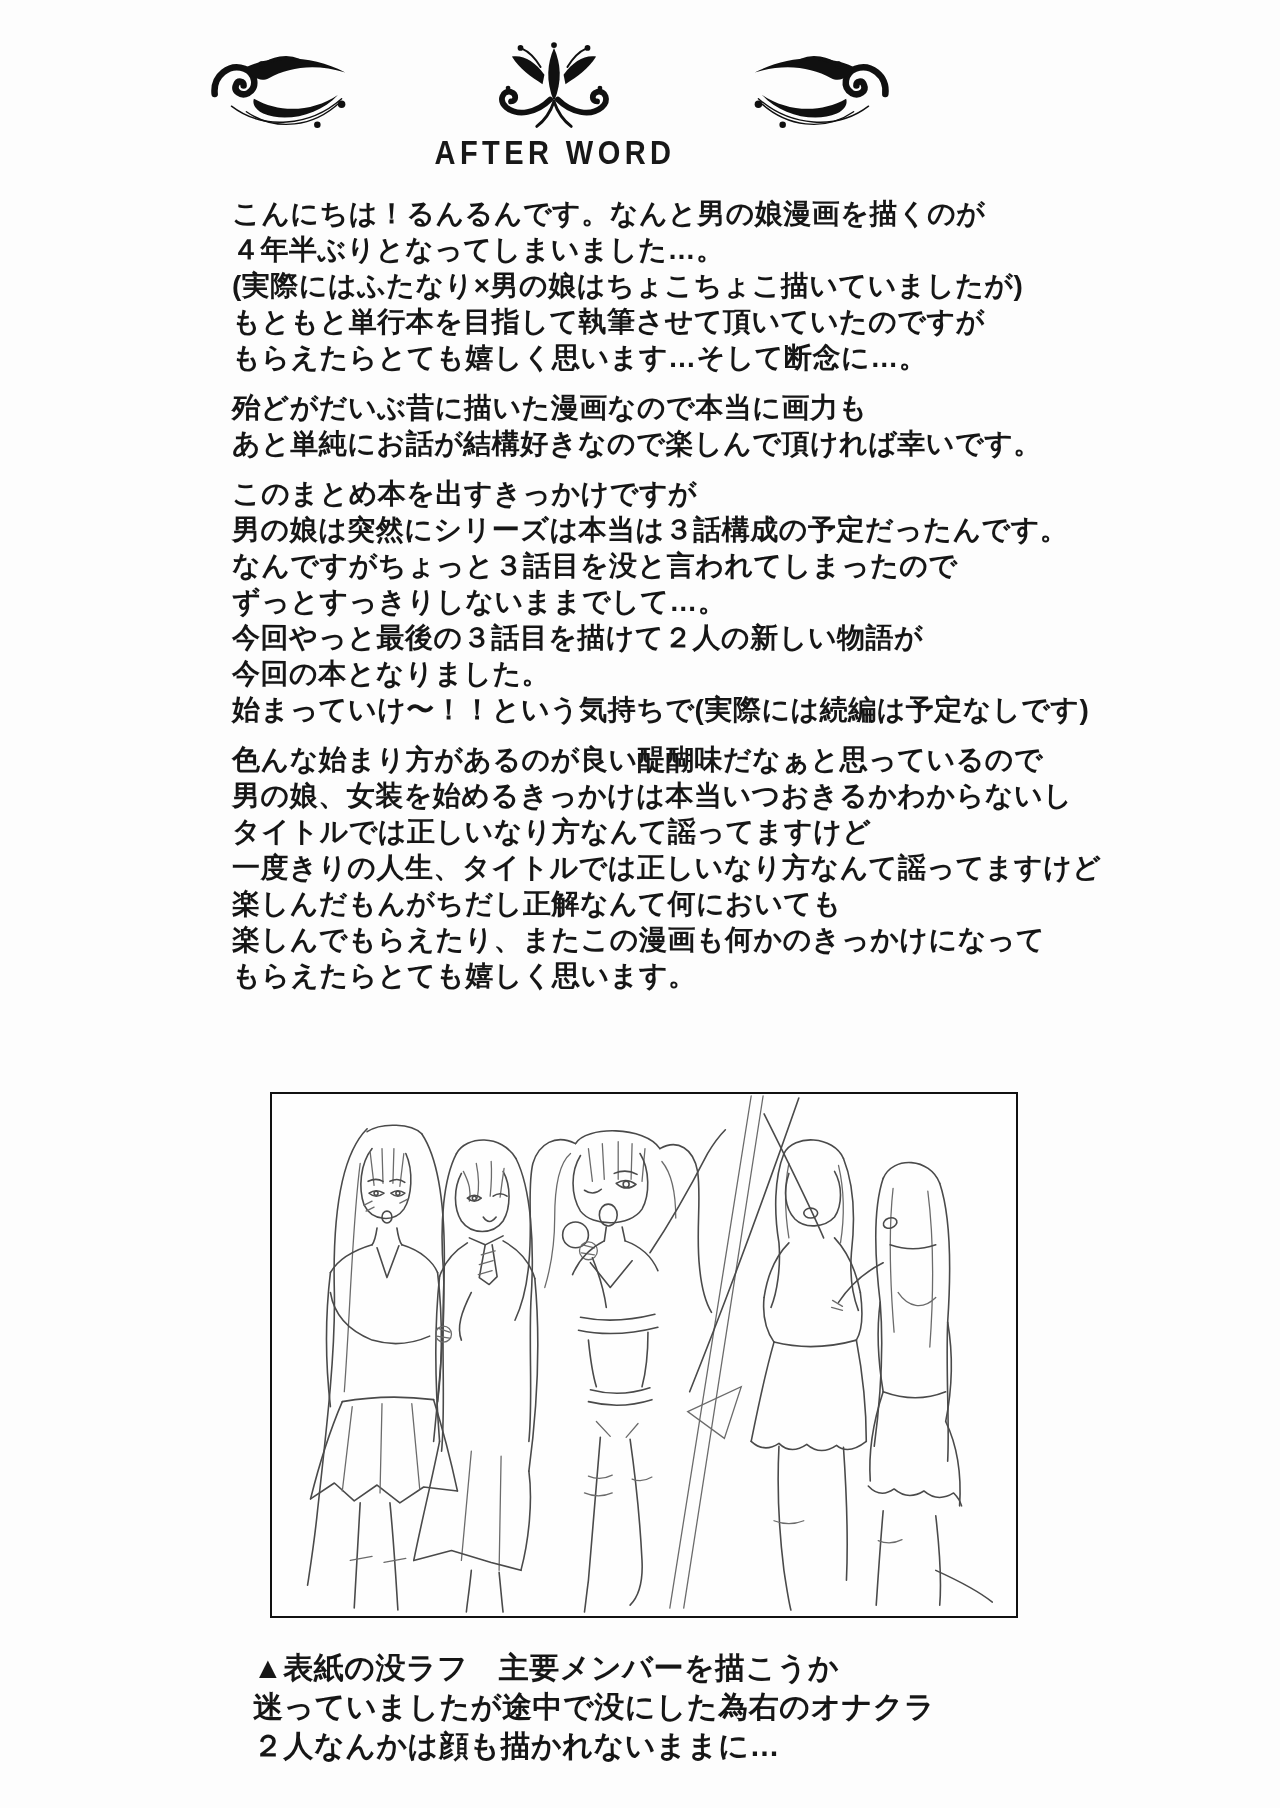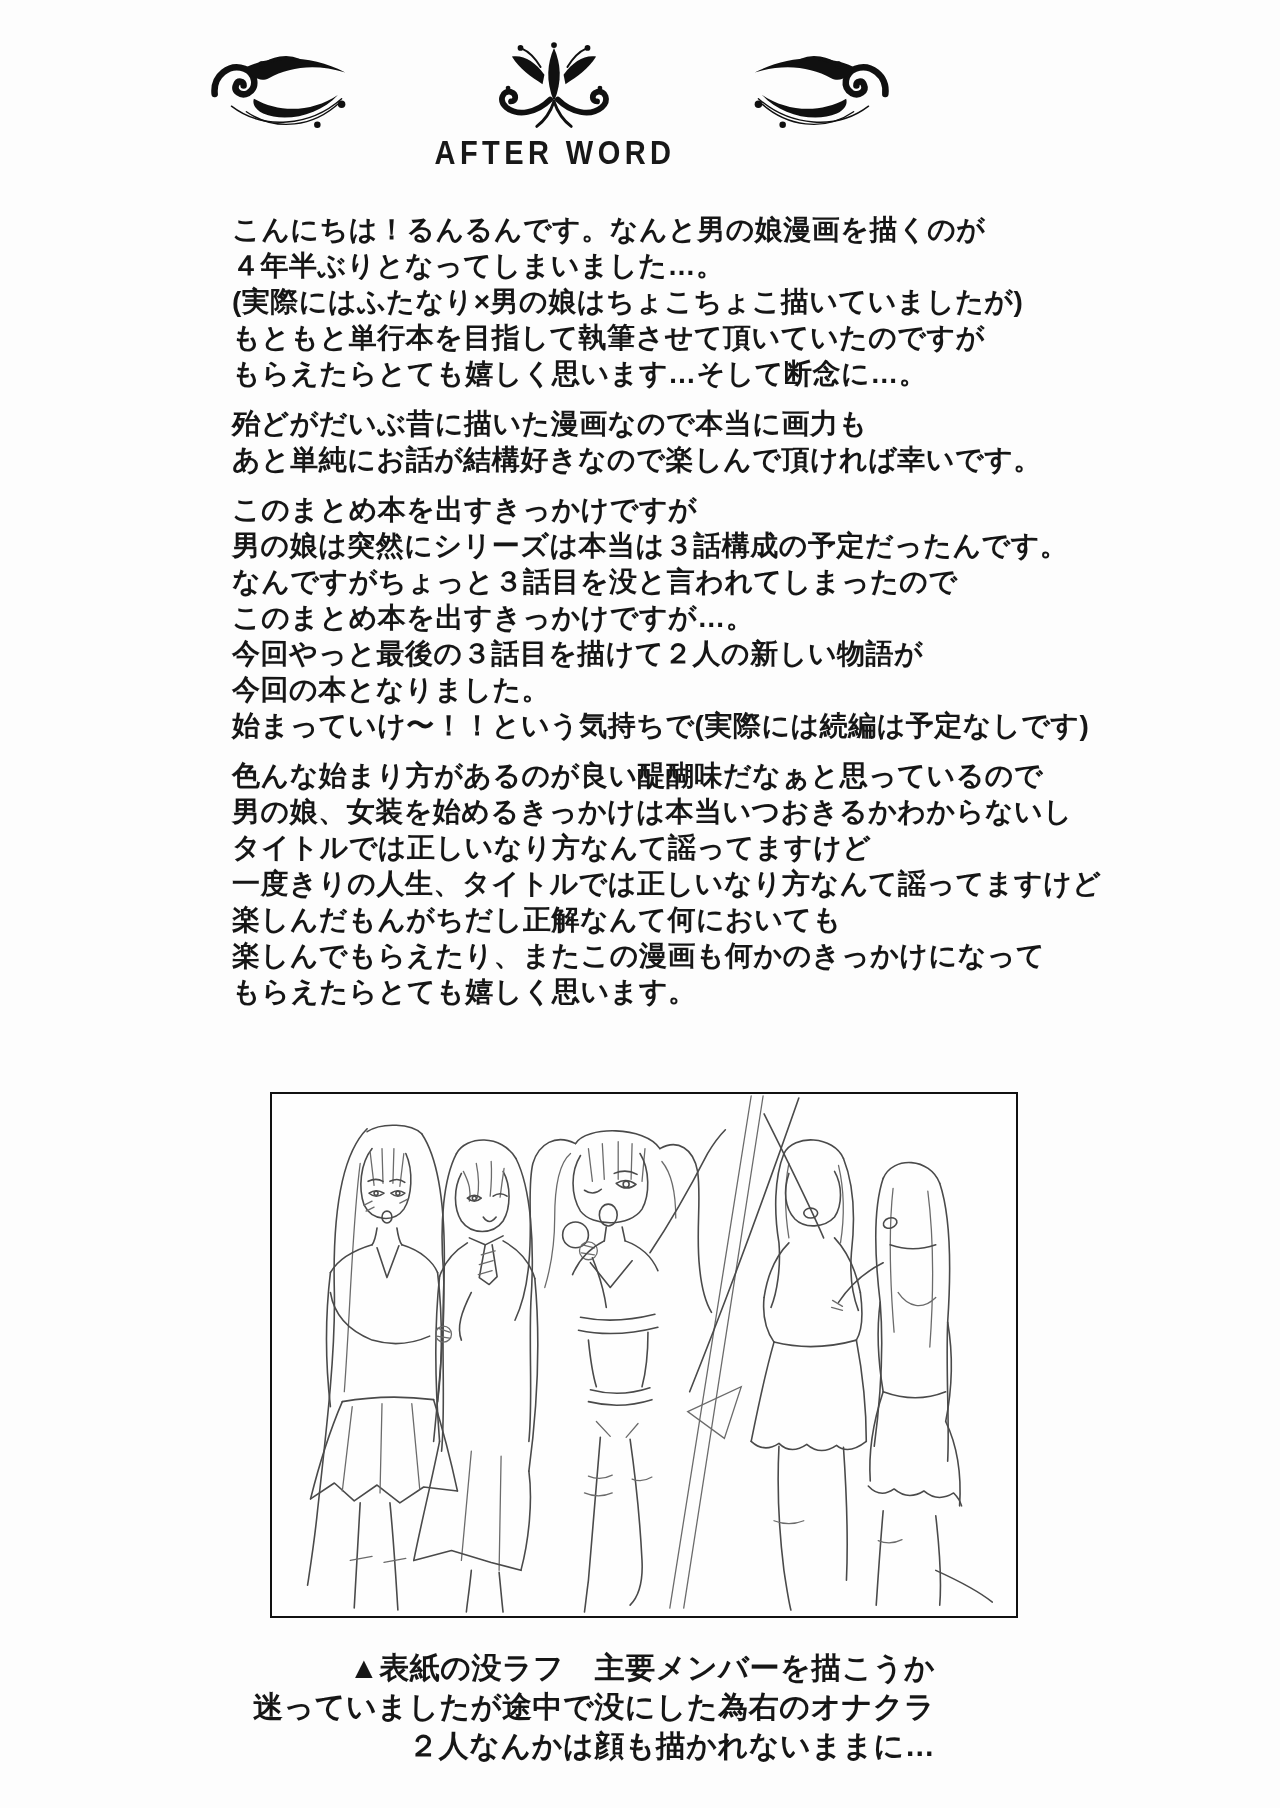--- a/index.html
+++ b/index.html
@@ -29,21 +29,21 @@
     letter-spacing: 5px;
     color: #181818;
     transform: scaleX(0.88);
     transform-origin: 555px 50%;
     white-space: nowrap;
   }
 
   
   .afterword-text {
     position: absolute;
-    left: 232px; top: 212px;
+    left: 232px; top: 196px;
     width: 1040px;
   }
   .para { margin: 0 0 14px 0; }
   .para:last-child { margin-bottom: 0; }
   .line {
     font-size: 28px;
     line-height: 36px;
     font-weight: 700;
     letter-spacing: 0.5px;
     white-space: nowrap;
@@ -64,21 +64,20 @@
   .sketch-caption {
     position: absolute;
     left: 253px; top: 1648px;
   }
   .caption-line {
     font-size: 30px;
     line-height: 39px;
     font-weight: 700;
     letter-spacing: 0.5px;
     white-space: nowrap;
-    text-align: right;
   }
 
   .stroke   { fill: none; stroke: #4a4a4a; stroke-width: 1.6; stroke-linecap: round; stroke-linejoin: round; }
   .stroke2  { fill: none; stroke: #6b6b6b; stroke-width: 1.3; stroke-linecap: round; }
   .orn      { fill: #101010; }
   .orn-s    { fill: none; stroke: #101010; stroke-linecap: round; }
 </style>
 </head>
 <body>
 
@@ -136,21 +135,21 @@
         <div class="line">もらえたらとても嬉しく思います…そして断念に…。</div>
       </div>
       <div class="para">
         <div class="line">殆どがだいぶ昔に描いた漫画なので本当に画力も</div>
         <div class="line">あと単純にお話が結構好きなので楽しんで頂ければ幸いです。</div>
       </div>
       <div class="para">
         <div class="line">このまとめ本を出すきっかけですが</div>
         <div class="line">男の娘は突然にシリーズは本当は３話構成の予定だったんです。</div>
         <div class="line">なんですがちょっと３話目を没と言われてしまったので</div>
-        <div class="line">このまとめ本を出すきっかけですが…。</div>
+        <div class="line">ずっとすっきりしないままでして…。</div>
         <div class="line">今回やっと最後の３話目を描けて２人の新しい物語が</div>
         <div class="line">今回の本となりました。</div>
         <div class="line">始まっていけ〜！！という気持ちで(実際には続編は予定なしです)</div>
       </div>
       <div class="para">
         <div class="line">色んな始まり方があるのが良い醍醐味だなぁと思っているので</div>
         <div class="line">男の娘、女装を始めるきっかけは本当いつおきるかわからないし</div>
         <div class="line">タイトルでは正しいなり方なんて謡ってますけど</div>
         <div class="line">一度きりの人生、タイトルでは正しいなり方なんて謡ってますけど</div>
         <div class="line">楽しんだもんがちだし正解なんて何においても</div>

